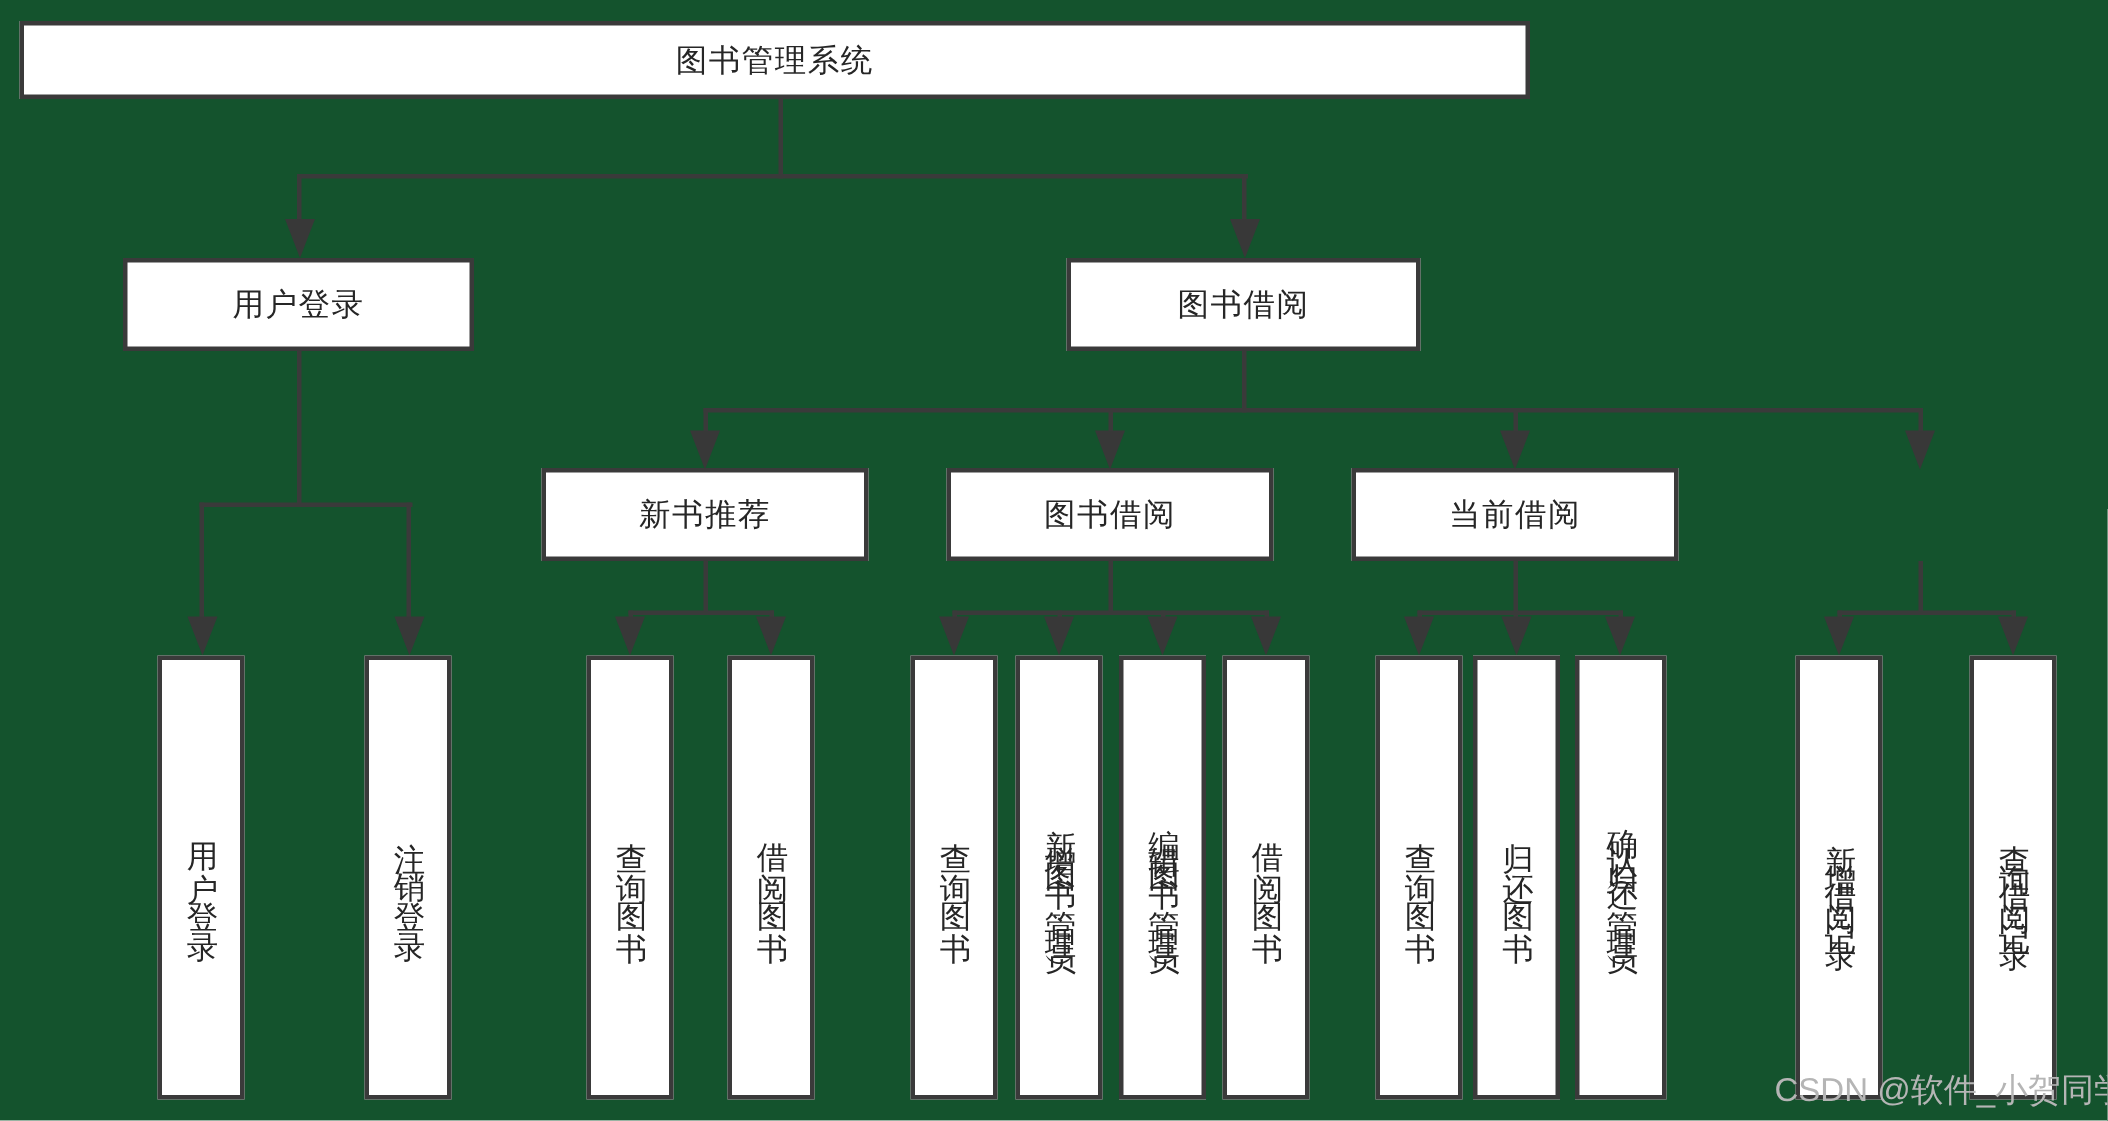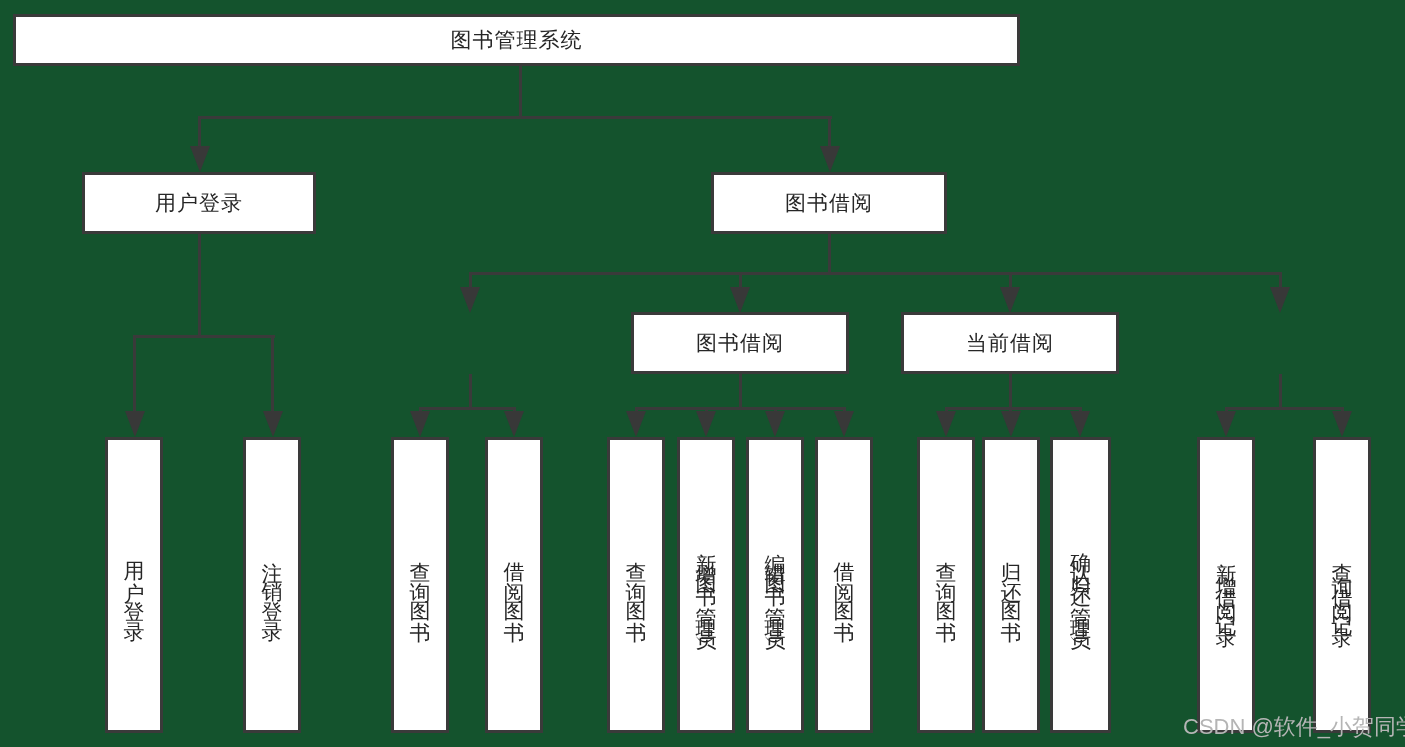--- a/index.html
+++ b/index.html
@@ -94,20 +94,23 @@
   <div class="hline" style="left:469px;top:272px;width:813px;height:3px"></div>
   <div class="vline" style="left:469px;top:272px;width:3px;height:20px"></div>
   <div class="arrow" style="left:460px;top:287px"></div>
   <div class="vline" style="left:739px;top:272px;width:3px;height:20px"></div>
   <div class="arrow" style="left:730px;top:287px"></div>
   <div class="vline" style="left:1009px;top:272px;width:3px;height:20px"></div>
   <div class="arrow" style="left:1000px;top:287px"></div>
   <div class="vline" style="left:1279px;top:272px;width:3px;height:20px"></div>
   <div class="arrow" style="left:1270px;top:287px"></div>
 
+  <div class="node" style="left:361px;top:312px;width:218px;height:62px">
+    <span>新书推荐</span>
+  </div>
   <div class="node" style="left:901px;top:312px;width:218px;height:62px">
     <span>当前借阅</span>
   </div>
   <div class="node" style="left:631px;top:312px;width:218px;height:62px">
     <span>图书借阅</span>
   </div>
 
   <div class="vline" style="left:469px;top:374px;width:3px;height:36px"></div>
   <div class="hline" style="left:419px;top:407px;width:97px;height:3px"></div>
   <div class="vline" style="left:419px;top:407px;width:3px;height:10px"></div>

